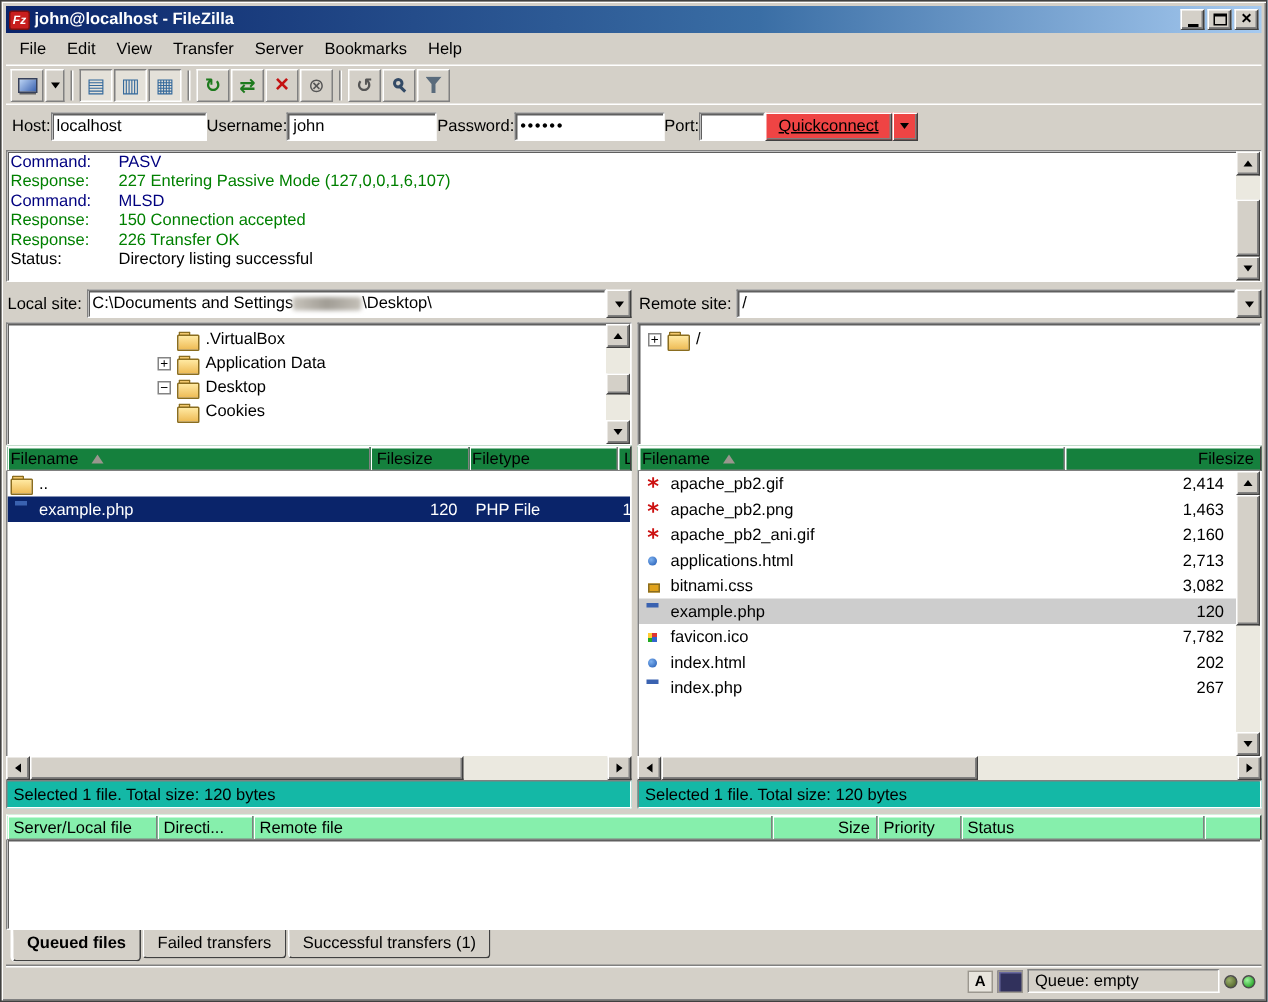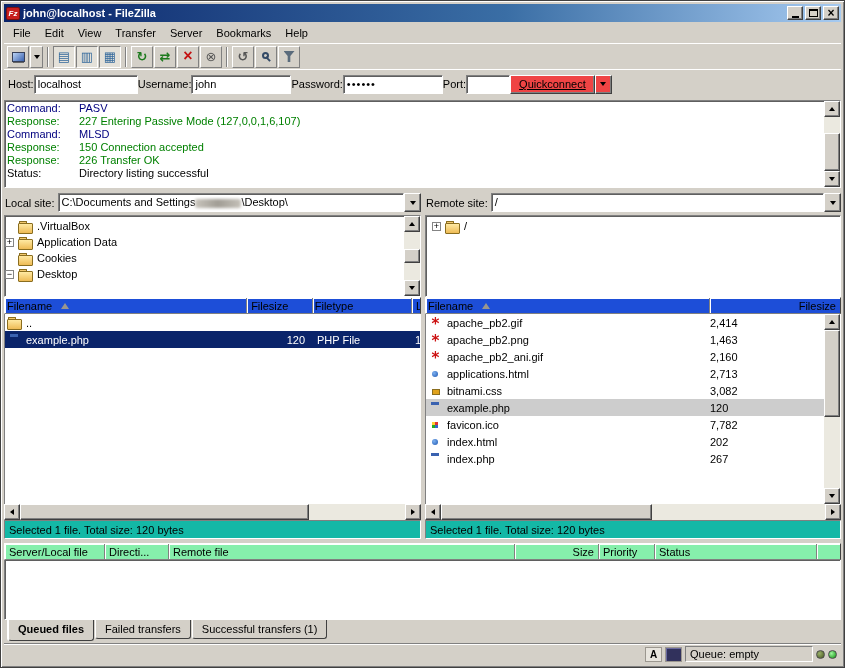--- a/index.html
+++ b/index.html
@@ -72,59 +72,59 @@
 .splitter{width:4px;flex:none}
 .site-row{height:21px;flex:none;display:flex;align-items:center;gap:3px}
 .site-label{white-space:nowrap;padding-left:1px}
 .combo{flex:1;display:flex;height:19px;min-width:0}
 .combo-text{flex:1;background:#fff;border:1px solid;border-color:#808080 #fff #fff #808080;box-shadow:inset 1px 1px 0 #5f5f5f;padding:2px 3px;white-space:nowrap;overflow:hidden;min-width:0}
 .combo-btn{width:17px;flex:none;background:#d4d0c8;border:1px solid;border-color:#fff #404040 #404040 #fff;box-shadow:inset -1px -1px 0 #808080;display:flex;align-items:center;justify-content:center}
 .redacted{display:inline-block;width:46px;height:9px;background:linear-gradient(90deg,#c8c4bc,#a19d95,#c4c0b8);filter:blur(1.5px);vertical-align:middle;border-radius:2px}
 .tree-box{height:82px;flex:none;margin-top:2px;background:#fff;border:1px solid;border-color:#808080 #fff #fff #808080;box-shadow:inset 1px 1px 0 #5f5f5f;display:flex}
 .tree-rows{flex:1;overflow:hidden;padding-top:2px}
 .tree-row{display:flex;align-items:center;height:16px;white-space:nowrap}
-.ind-3{}
+.ind-3{padding-left:100px}
 .ind-0{padding-left:6px}
 .expander{width:9px;height:9px;flex:none;border:1px solid #848484;background:#fff;display:flex;align-items:center;justify-content:center;font:9px/7px "Liberation Sans",sans-serif;margin-right:4px}
 .exp-plus::before{content:"+"}
 .exp-minus::before{content:"\2212"}
 .exp-none{visibility:hidden}
 .tname{padding-left:4px}
 
-.list-header{height:17px;flex:none;display:flex;background:#1d4ed8;border:1px solid;border-color:#fff #404040 #808080 #fff}
+.list-header{height:17px;flex:none;display:flex;background:#15803d;border:1px solid;border-color:#fff #404040 #808080 #fff}
 .hcell{display:flex;align-items:center;padding:0 4px;border-right:1px solid #808080;box-shadow:inset 1px 1px 0 #fff;white-space:nowrap;overflow:hidden}
 .hcell.last{border-right:none;flex:1}
 .sort-asc{width:0;height:0;border-left:4px solid transparent;border-right:4px solid transparent;border-bottom:6px solid #9a968e;margin-left:5px}
 .list-wrap{flex:1;display:flex;min-height:0;background:#fff;border-left:1px solid #808080;border-right:1px solid #fff}
 .list-body{flex:1;overflow:hidden;min-width:0}
 .file-row{display:flex;align-items:center;height:17px;white-space:nowrap}
 .cell{overflow:hidden;white-space:nowrap}
 .c-name{width:244px;display:flex;align-items:center;gap:4px;padding-left:2px}
 .c-size{width:66px;text-align:right;padding-right:10px}
 .c-type{width:100px;padding-left:2px}
 .c-mod{flex:1}
 .c-rname{width:284px;display:flex;align-items:center;gap:4px;padding-left:2px}
-.c-rsize{flex:1;padding-right:8px}
+.c-rsize{flex:1;text-align:right;padding-right:8px}
 .local .file-row.sel-true{background:#0a246a;color:#fff}
 .remote .file-row.sel-true{background:#cdcdcd}
 .pane-status{height:19px;flex:none;display:flex;align-items:center;padding:0 4px;background:#14b8a6;border:1px solid;border-color:#808080 #fff #fff #808080;white-space:nowrap;overflow:hidden}
 
 .ficon{width:15px;height:14px;flex:none;position:relative;display:flex;align-items:center;justify-content:center}
 .icon-folder{margin-top:1px}
 .icon-folder::before{content:"";position:absolute;top:1px;left:1px;width:6px;height:3px;background:#f2c86d;border:1px solid #8a6d1f;border-bottom:none;border-radius:1px 1px 0 0}
 .icon-folder::after{content:"";position:absolute;top:3px;left:0;width:13px;height:9px;background:linear-gradient(#ffe9a2,#eebb55);border:1px solid #8a6d1f;border-radius:1px}
 .icon-image{color:#cc1111;font:bold 15px/13px "DejaVu Sans",sans-serif}
 .icon-image::before{content:"*";margin-top:4px}
 .icon-html::after{content:"";position:absolute;left:4px;top:4px;width:6px;height:6px;border-radius:50%;background:radial-gradient(circle at 35% 35%,#7db1f0,#1d56b0)}
 .icon-css::after{content:"";position:absolute;left:4px;top:5px;width:6px;height:4px;background:#e0a21c;border:1px solid #8a6d1f}
 .icon-php::after{content:"";position:absolute;left:3px;top:1px;width:8px;height:3px;background:#3a62b0}
 .icon-ico::after{content:"";position:absolute;left:4px;top:4px;width:6px;height:6px;background:conic-gradient(#d33 0 25%,#36c 25% 50%,#2a2 50% 75%,#fc3 75%)}
 
 .queue-header{height:17px;flex:none;display:flex;background:#86efac;border:1px solid;border-color:#fff #404040 #808080 #fff;margin-top:4px}
-.qc0{width:100px}.qc1{width:64px}.qc2{width:346px}.qc3{width:84px;justify-content:flex-end}.qc4{width:56px}.qc5{width:162px}
+.qc0{width:100px}.qc1{width:64px}.qc2{width:346px}.qc3{width:70px;justify-content:flex-end}.qc4{width:56px}.qc5{width:162px}
 .queue-body{height:60px;flex:none;background:#fff;border:1px solid;border-color:#808080 #fff #fff #808080;box-shadow:inset 1px 1px 0 #5f5f5f;border-top:none}
 .tabbar{height:23px;flex:none;display:flex;align-items:flex-start;padding-left:4px}
 .tab{background:#d4d0c8;border-left:1px solid #fff;border-right:1px solid #404040;border-bottom:1px solid #404040;border-radius:0 0 3px 3px;padding:3px 9px 3px 9px;margin-right:1px;white-space:nowrap}
 .tab.active-true{font-weight:bold;padding-bottom:5px;box-shadow:-1px 0 0 #fff}
 
 .statusbar{height:21px;flex:none;display:flex;align-items:center;gap:3px;border-top:1px solid #808080;box-shadow:inset 0 1px 0 #fff;padding:0 4px}
 .sb-spacer{flex:1}
 .sb-mini{width:17px;height:15px;border:1px solid #9b978f;display:flex;align-items:center;justify-content:center;background:#e8e5de;font:bold 10px "Liberation Sans",sans-serif}
 .sb-mini.qicon{background:#31315c;box-shadow:inset 1px 1px 0 #6a6aa0}
 .sb-panel{width:128px;height:16px;border:1px solid;border-color:#808080 #fff #fff #808080;display:flex;align-items:center;padding:0 4px;white-space:nowrap}
@@ -295,29 +295,29 @@
     <span class="tname">.VirtualBox</span>
   </div>
 
   <div class="tree-row ind-3">
     <span class="expander exp-plus"></span>
     <span class="ficon icon-folder"></span>
     <span class="tname">Application Data</span>
   </div>
 
   <div class="tree-row ind-3">
+    <span class="expander exp-minus"></span>
+    <span class="ficon icon-folder"></span>
+    <span class="tname">Desktop</span>
+  </div>
+
+  <div class="tree-row ind-3">
     <span class="expander exp-none"></span>
     <span class="ficon icon-folder"></span>
     <span class="tname">Cookies</span>
-  </div>
-
-  <div class="tree-row ind-3">
-    <span class="expander exp-minus"></span>
-    <span class="ficon icon-folder"></span>
-    <span class="tname">Desktop</span>
   </div>
 </div>
         <div class="vscroll">
           <span class="sb-btn">
               <span class="tri tri-up"></span>
             </span>
           <span class="sb-track">
               <span class="sb-thumb" style="top:35%;height:30%"></span>
             </span>
           <span class="sb-btn">

